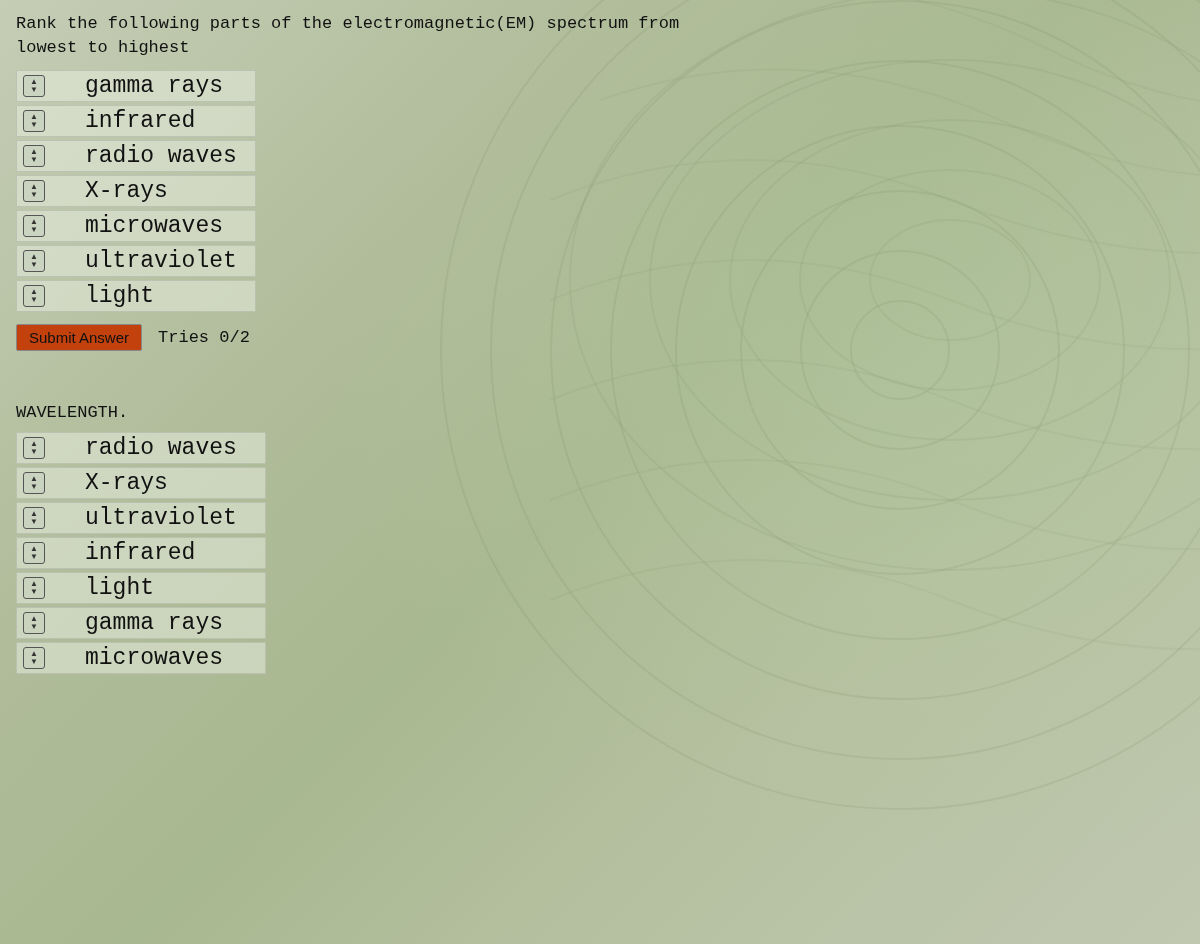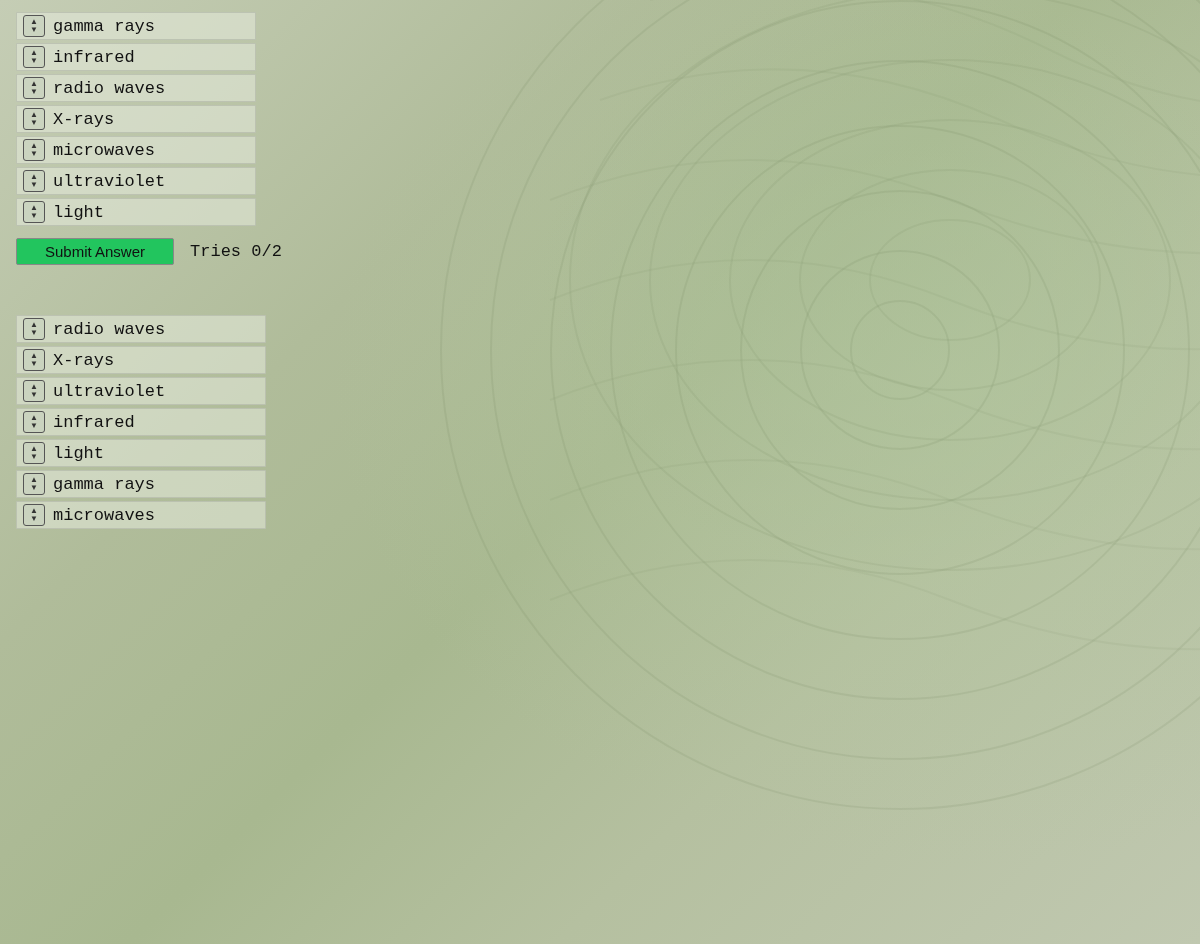--- a/index.html
+++ b/index.html
@@ -94,36 +94,37 @@
 
     .spinner-arrow {
       font-size: 8px;
       line-height: 1;
       color: #333;
       display: block;
     }
 
     .item-label {
       font-family: 'Courier New', monospace;
-      font-size: 17px;
-      color: #111;
+      font-size: 23px;
+      color: #111;
+      margin-left: 32px;
     }
 
     .submit-row {
       display: flex;
       align-items: center;
       gap: 16px;
       margin-bottom: 30px;
       margin-top: 6px;
     }
 
     .submit-btn {
-      background: #22c55e;
+      background: #c2410c;
       border: 1.5px solid #888;
-      padding: 4px 28px;
+      padding: 4px 12px;
       font-size: 15px;
       font-family: Arial, sans-serif;
       cursor: pointer;
       color: #111;
       border-radius: 2px;
     }
 
     .tries-text {
       font-family: 'Courier New', monospace;
       font-size: 17px;
@@ -165,20 +166,21 @@
     <path d="M100,400 Q300,320 500,400 Q700,480 900,430" fill="none" stroke="rgba(80,100,60,0.15)" stroke-width="2"></path>
     <path d="M100,500 Q300,420 500,500 Q700,580 900,530" fill="none" stroke="rgba(80,100,60,0.15)" stroke-width="2"></path>
     <path d="M100,600 Q300,520 500,600 Q700,680 900,630" fill="none" stroke="rgba(80,100,60,0.15)" stroke-width="2"></path>
     <path d="M100,700 Q300,620 500,700 Q700,780 900,730" fill="none" stroke="rgba(80,100,60,0.15)" stroke-width="2"></path>
   </svg>
 </div>
 
 <div class="content">
 
   <div>
+    <p class="question-text">Rank the following parts of the electromagnetic(EM) spectrum from lowest to highest</p>
 
     <ul class="items-list">
       <li class="list-item">
         <span class="spinner">
           <span class="spinner-arrow">▲</span>
           <span class="spinner-arrow">▼</span>
         </span>
         <span class="item-label">gamma rays</span>
       </li>
       <li class="list-item">
@@ -227,20 +229,21 @@
 
     <div class="submit-row">
       <button class="submit-btn">Submit Answer</button>
       <span class="tries-text">Tries 0/2</span>
     </div>
   </div>
 
   <div class="section-gap"></div>
 
   <div>
+    <p class="question-text" style="margin-bottom:8px;">WAVELENGTH.</p>
 
     <ul class="items-list q2-items">
       <li class="list-item">
         <span class="spinner">
           <span class="spinner-arrow">▲</span>
           <span class="spinner-arrow">▼</span>
         </span>
         <span class="item-label">radio waves</span>
       </li>
       <li class="list-item">

